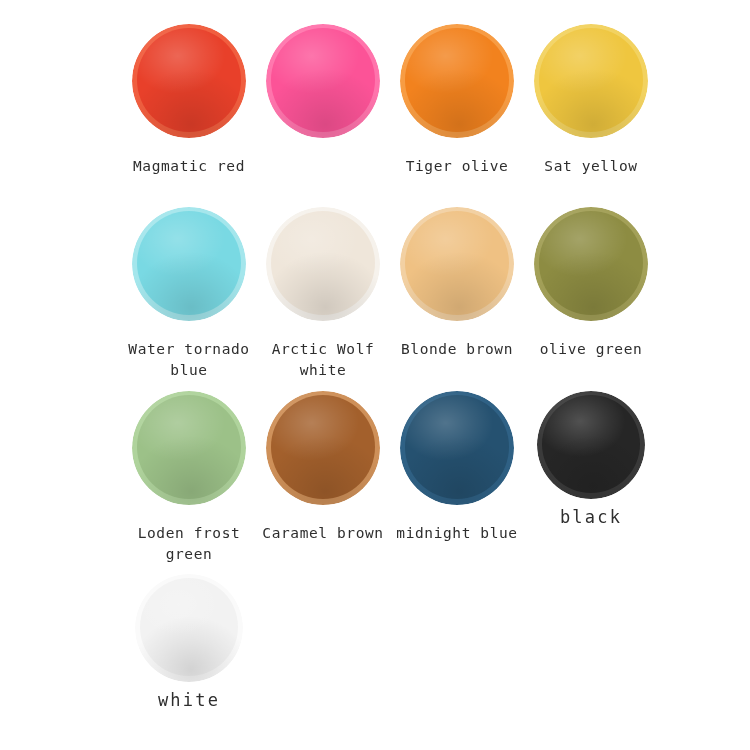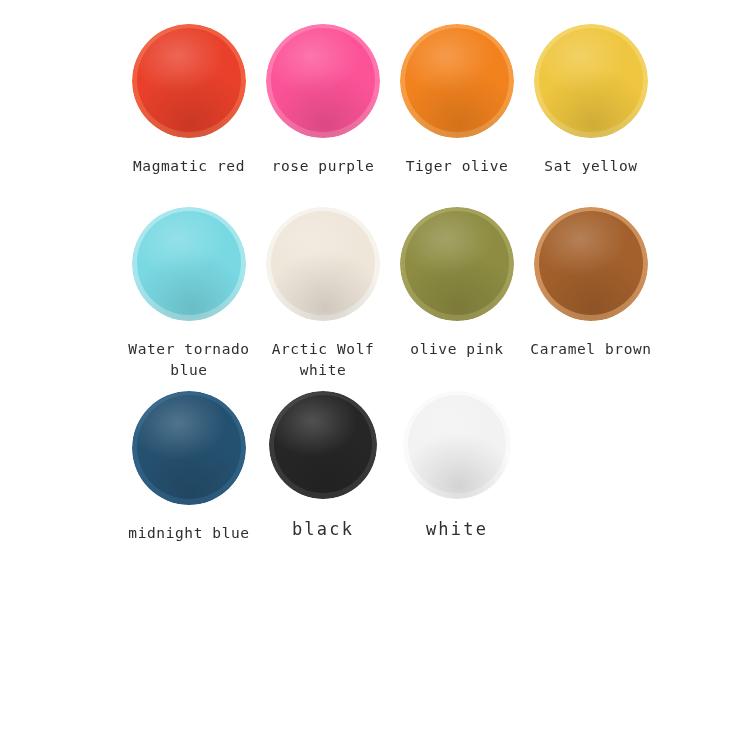--- a/index.html
+++ b/index.html
@@ -108,21 +108,21 @@
   }
   .row4 .disc-wrap {
     width: 112px;
     height: 112px;
   }
   .row4 .disc {
     width: 108px;
     height: 108px;
   }
   .row4 .label {
-    margin-top: 18px;
+    margin-top: 6px;
   }
   .spacer {
     visibility: hidden;
   }
 </style>
 </head>
 <body>
 
 <div class="sheet">
   <div class="swatch-grid">
@@ -139,21 +139,20 @@
       </div>
       <div class="swatch-cell">
         <div class="disc-wrap">
           <div class="disc">
             <div class="rim" style="background: rgb(255, 116, 172);"></div>
             <div class="face" style="background: rgb(252, 83, 151);"></div>
             <div class="sheen"></div>
             <div class="shade"></div>
           </div>
         </div>
-        <div class="label">rose purple</div>
       </div>
       <div class="swatch-cell">
         <div class="disc-wrap">
           <div class="disc">
             <div class="rim" style="background: rgb(247, 156, 67);"></div>
             <div class="face" style="background: rgb(242, 130, 30);"></div>
             <div class="sheen"></div>
             <div class="shade"></div>
           </div>
         </div>
@@ -190,27 +189,50 @@
             <div class="sheen"></div>
             <div class="shade"></div>
           </div>
         </div>
         <div class="label">Arctic Wolf
 white</div>
       </div>
       <div class="swatch-cell">
         <div class="disc-wrap">
           <div class="disc">
+            <div class="rim" style="background: rgb(242, 208, 162);"></div>
+            <div class="face" style="background: rgb(239, 193, 131);"></div>
+            <div class="sheen"></div>
+            <div class="shade"></div>
+          </div>
+        </div>
+        <div class="label">Blonde brown</div>
+      </div>
+      <div class="swatch-cell">
+        <div class="disc-wrap">
+          <div class="disc">
             <div class="rim" style="background: rgb(163, 160, 88);"></div>
             <div class="face" style="background: rgb(141, 140, 66);"></div>
             <div class="sheen"></div>
             <div class="shade"></div>
           </div>
         </div>
-        <div class="label">olive pink</div>
+        <div class="label">olive green</div>
+      </div>
+      <div class="swatch-cell">
+        <div class="disc-wrap">
+          <div class="disc">
+            <div class="rim" style="background: rgb(175, 211, 156);"></div>
+            <div class="face" style="background: rgb(156, 193, 136);"></div>
+            <div class="sheen"></div>
+            <div class="shade"></div>
+          </div>
+        </div>
+        <div class="label">Loden frost
+green</div>
       </div>
       <div class="swatch-cell">
         <div class="disc-wrap">
           <div class="disc">
             <div class="rim" style="background: rgb(206, 144, 89);"></div>
             <div class="face" style="background: rgb(163, 96, 44);"></div>
             <div class="sheen"></div>
             <div class="shade"></div>
           </div>
         </div>

